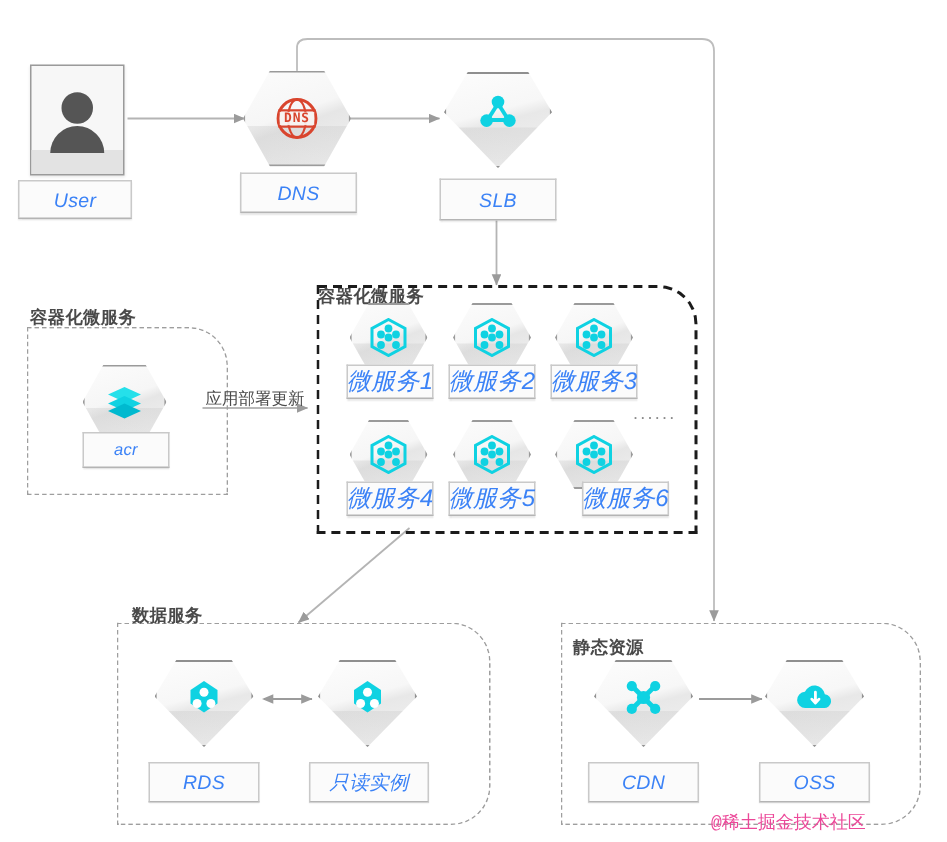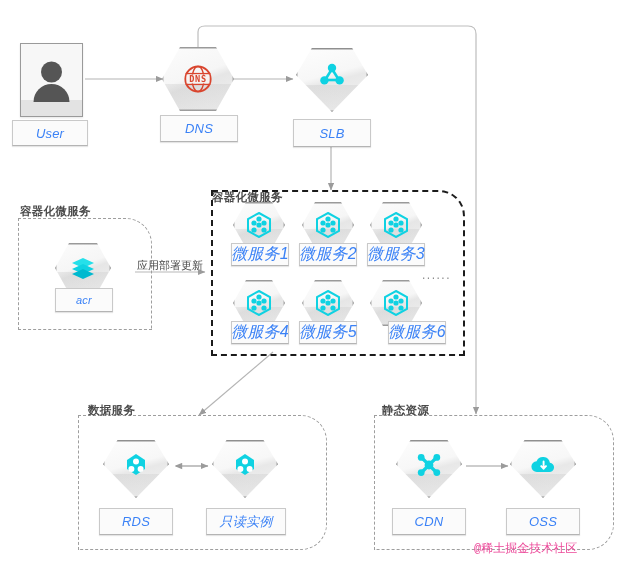--- a/index.html
+++ b/index.html
@@ -325,21 +325,21 @@
         <path d="M14 2 L23 8 L23 17 L14 23 L5 17 L5 8 z" fill="#0fd2e2"></path>
         <circle cx="14" cy="9.5" r="3" fill="#ffffff"></circle>
         <circle cx="9.4" cy="17" r="3" fill="#ffffff"></circle>
         <circle cx="18.6" cy="17" r="3" fill="#ffffff"></circle>
       </svg>
     </div>
   </div>
   <div class="chip cn" style="left:206px;top:508px;width:78px;height:25px;font-size:13px;">只读实例</div>
 
   <div class="group round-tr round-br" style="left:374px;top:415px;width:238px;height:133px;"></div>
-  <div class="group-title" style="left:382px;top:403px;">静态资源</div>
+  <div class="group-title" style="left:382px;top:424px;">静态资源</div>
 
   <div class="node" style="left:396px;top:440px;width:66px;height:58px;">
     <div class="hexshape hex-cube" style="width:66px;height:58px;">
         <div class="hex-inner-shade"></div>
       </div>
     <div class="icon-center up">
       <svg width="30" height="26" viewBox="0 0 30 26">
         <line x1="8" y1="6" x2="22" y2="20" stroke="#0fd2e2" stroke-width="3.2"></line>
         <line x1="22" y1="6" x2="8" y2="20" stroke="#0fd2e2" stroke-width="3.2"></line>
         <circle cx="15" cy="13" r="4.4" fill="#0fd2e2"></circle>

